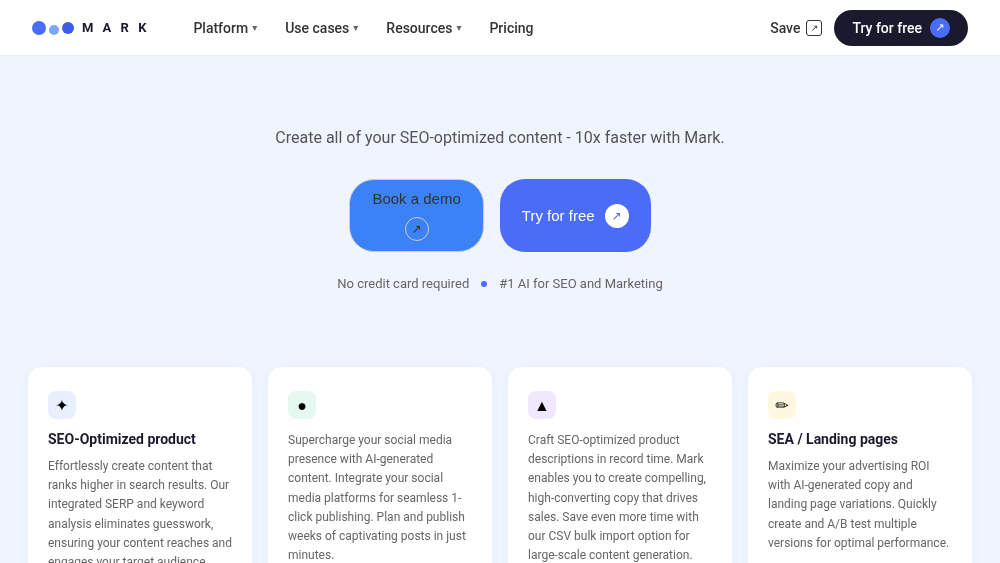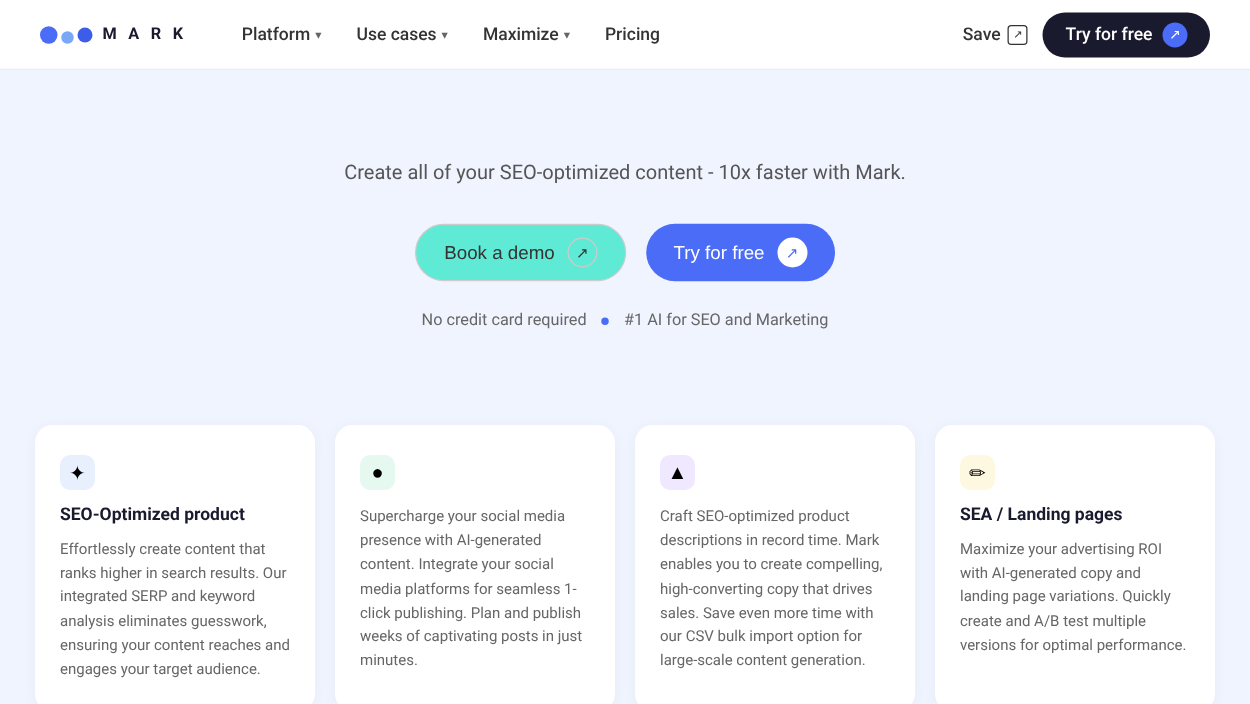--- a/index.html
+++ b/index.html
@@ -151,27 +151,28 @@
       display: flex;
       gap: 16px;
       justify-content: center;
       margin-bottom: 24px;
     }
     .book-demo-btn {
       display: flex;
       align-items: center;
       gap: 10px;
       border: 1.5px solid #ccc;
-      background: #5eead4;
+      background: #3b82f6;
       color: #333;
       padding: 10px 22px;
       border-radius: 25px;
       font-size: 15px;
       font-weight: 500;
       cursor: pointer;
+      flex-direction: column;
     }
     .book-demo-btn .arrow-box {
       width: 24px;
       height: 24px;
       border: 1.5px solid #ccc;
       border-radius: 50%;
       display: flex;
       align-items: center;
       justify-content: center;
       font-size: 12px;
@@ -271,21 +272,21 @@
   <div class="nav-links">
     <div class="nav-link">
       <span>Platform</span>
       <span class="chevron">▾</span>
     </div>
     <div class="nav-link">
       <span>Use cases</span>
       <span class="chevron">▾</span>
     </div>
     <div class="nav-link">
-      <span>Maximize</span>
+      <span>Resources</span>
       <span class="chevron">▾</span>
     </div>
     <div class="nav-link">
       <span>Pricing</span>
     </div>
   </div>
   <div class="nav-right">
     <div class="login-btn">
       <span>Save</span>
       <div class="login-icon">↗</div>

